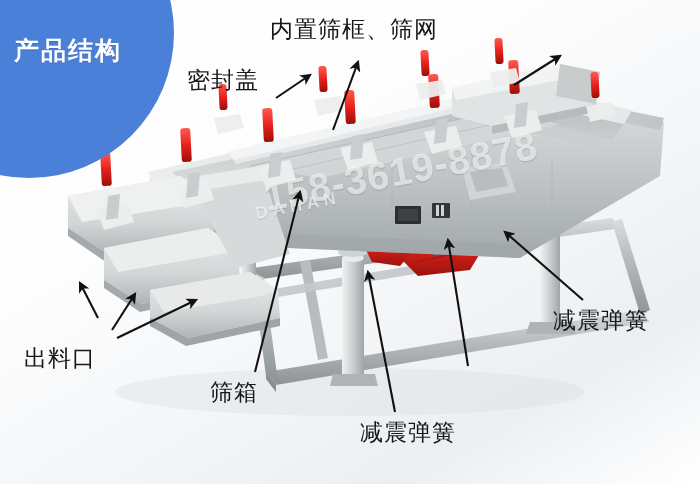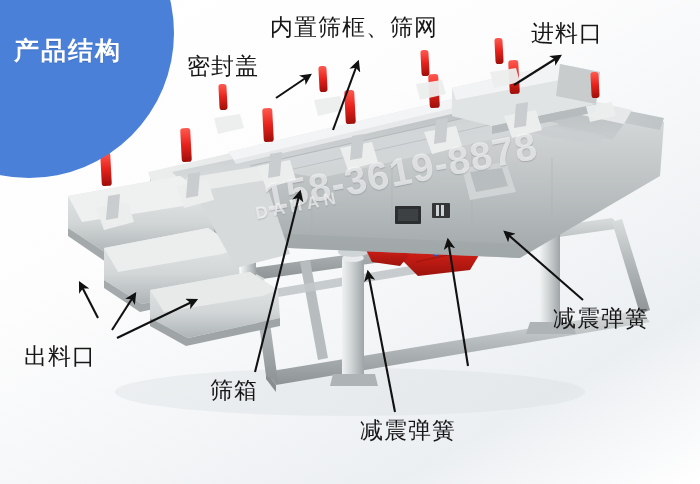--- a/index.html
+++ b/index.html
@@ -10,21 +10,21 @@
 
   
   .badge-shape{position:absolute;left:-116px;top:-112px;width:290px;height:290px;
     border-radius:50%;background:#4a80d8;}
   .badge-text{position:absolute;left:14px;top:34px;color:#fff;font-size:25px;
     letter-spacing:2px;font-family:"Liberation Sans",sans-serif;font-weight:bold;
     text-shadow:0 1px 1px rgba(0,0,0,.12);}
 
   
   .lbl{position:absolute;color:#171717;font-size:23px;letter-spacing:1px;
-    font-family:Liberation Mono, monospace;white-space:nowrap;line-height:1;}
+    font-family:Liberation Sans, sans-serif;white-space:nowrap;line-height:1;}
 
   
   #leaders{position:absolute;left:0;top:0;width:700px;height:484px;}
 
   
   #machine{position:absolute;left:0;top:0;width:700px;height:484px;}
   .wm{position:absolute;font-family:"Liberation Sans",sans-serif;
     color:rgba(255,255,255,.62);font-weight:bold;pointer-events:none;}
   #wm-phone{left:262px;top:150px;font-size:39px;letter-spacing:1px;
     transform:rotate(-11deg);text-shadow:0 1px 1px rgba(110,115,120,.35);}
@@ -319,20 +319,19 @@
       <path name="mb" d="M468,366 L448,240"></path>
 
       <path d="M583,300 L505,232"></path>
     </g>
   </svg>
 
   <div class="badge-shape"></div>
   <div class="badge-text">产品结构</div>
 
   <div class="lbl" style="left:270px;top:18px">内置筛框、筛网</div>
-  <div class="lbl" style="left:531px;top:24px">进料口</div>
-  <div class="lbl" style="left:187px;top:57px">密封盖</div>
+  <div class="lbl" style="left:187px;top:69px">密封盖</div>
   <div class="lbl" style="left:24px;top:347px">出料口</div>
   <div class="lbl" style="left:210px;top:381px">筛箱</div>
   <div class="lbl" style="left:553px;top:309px">减震弹簧</div>
   <div class="lbl" style="left:360px;top:421px">减震弹簧</div>
 
 </div>
 
 </body></html>

